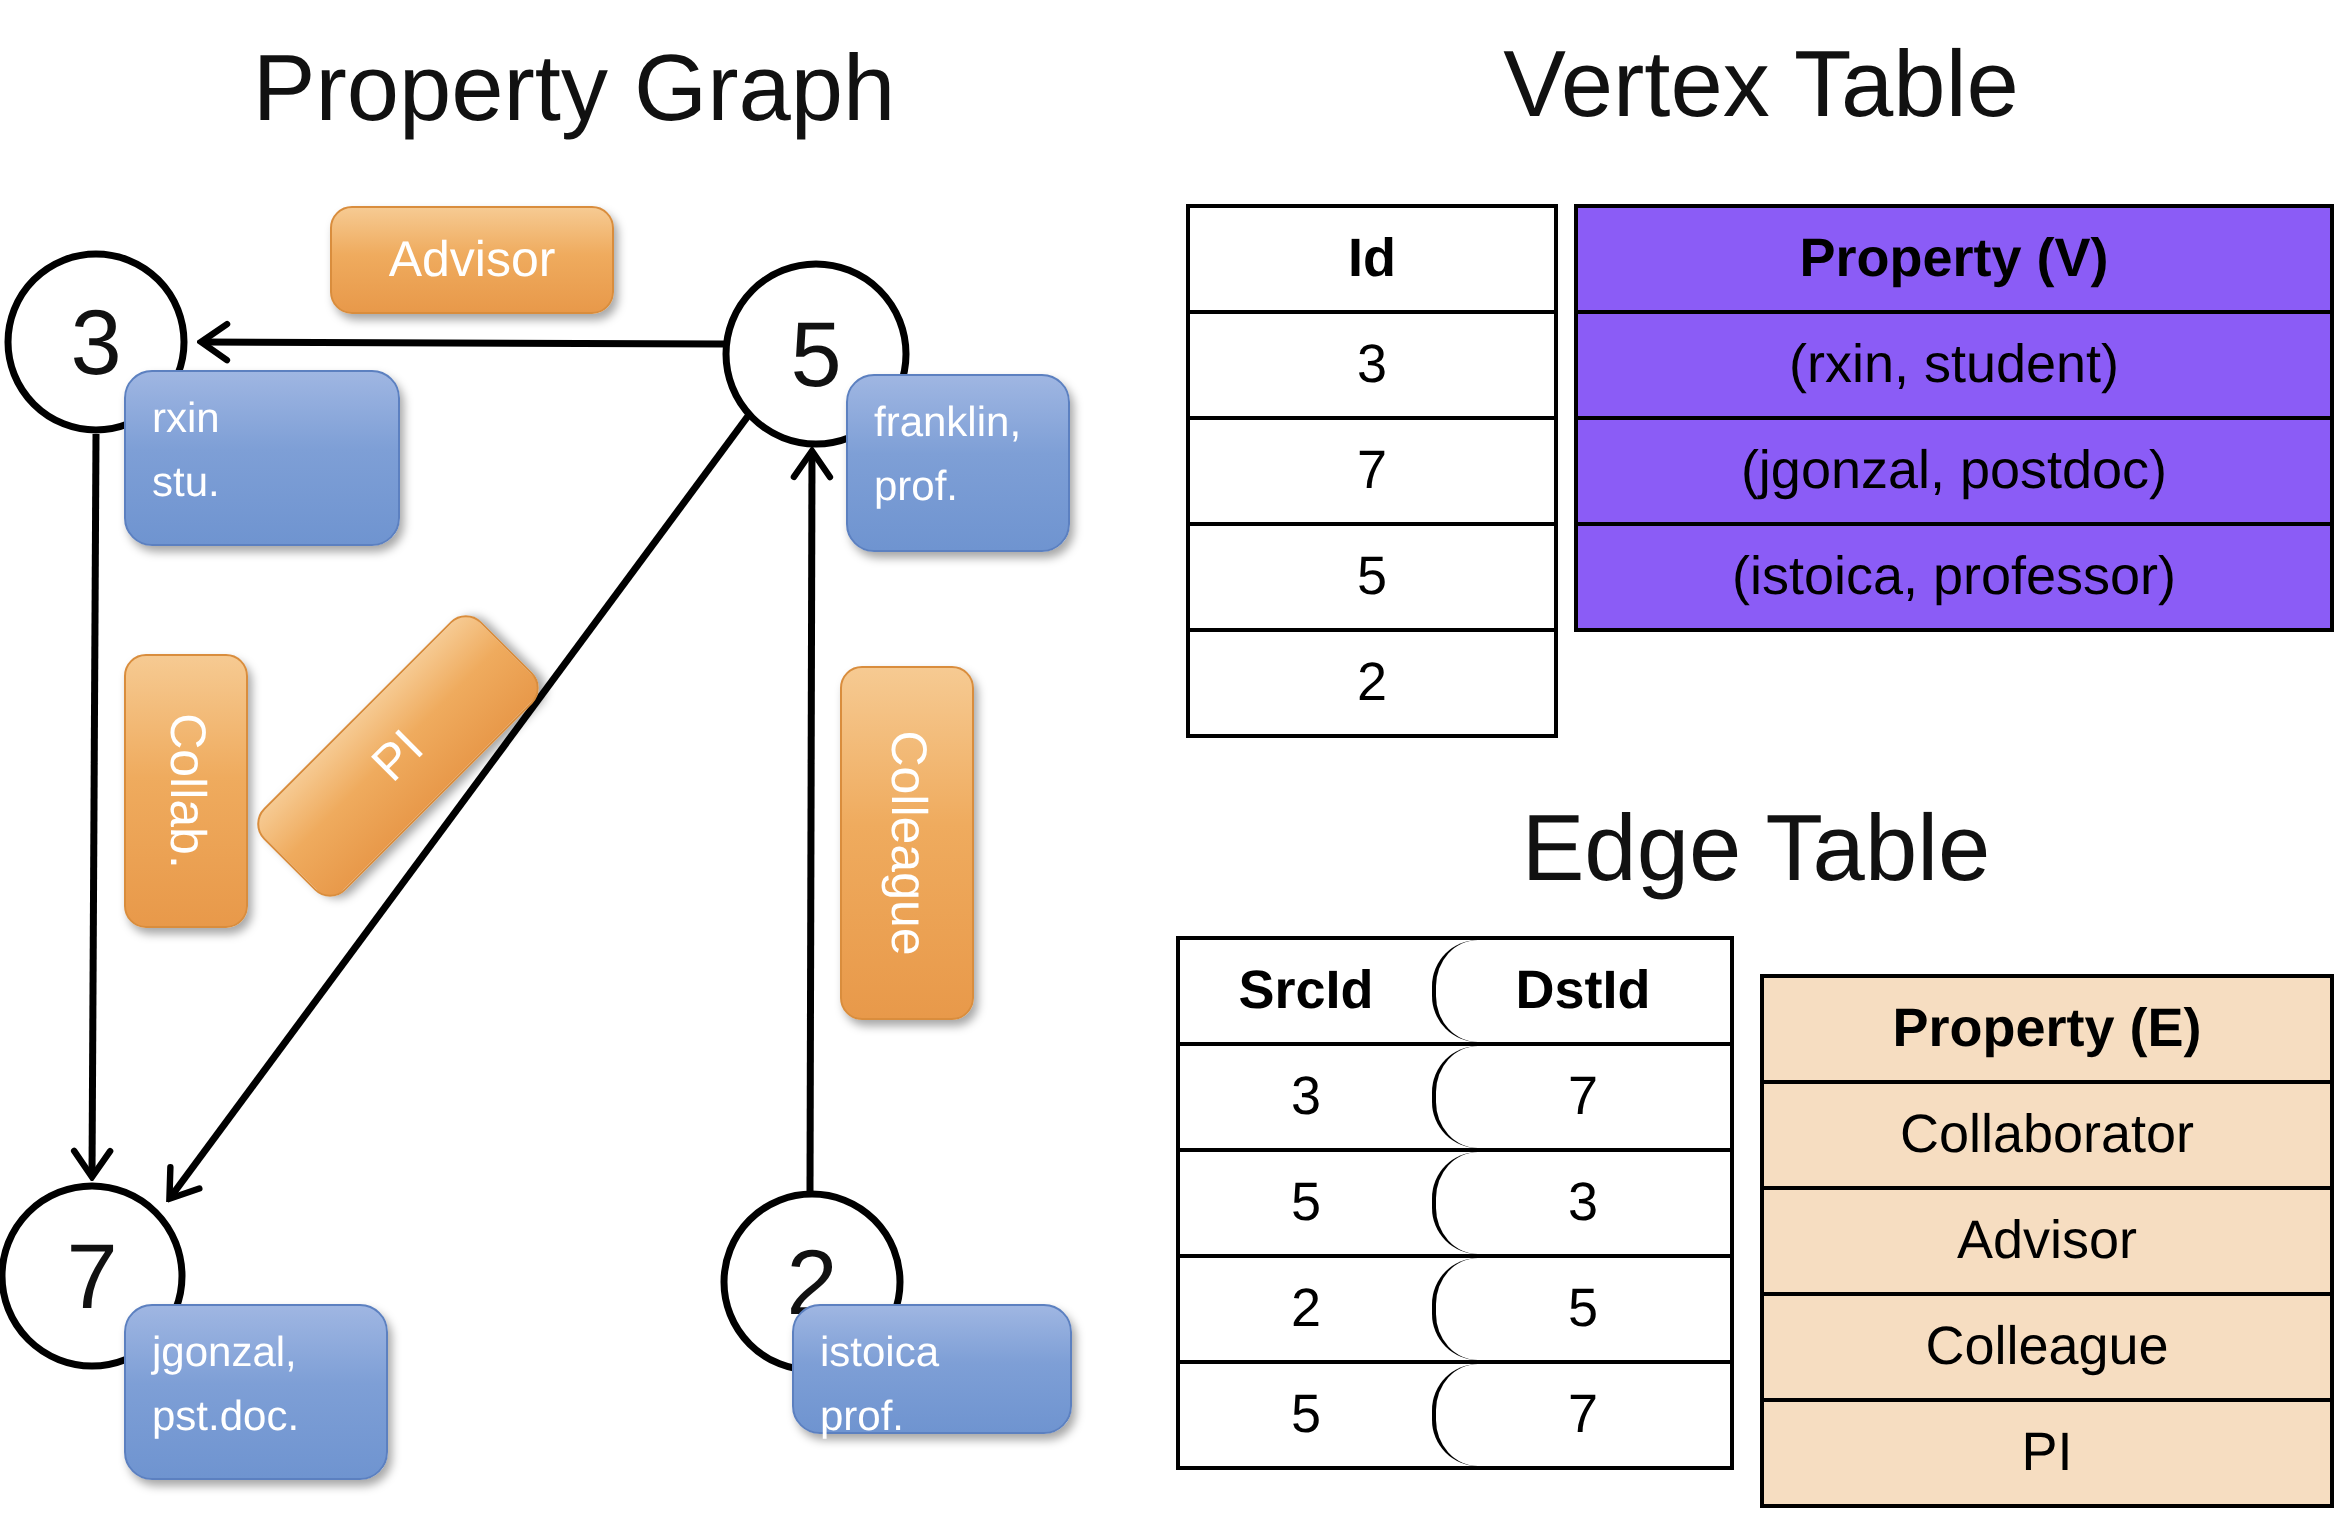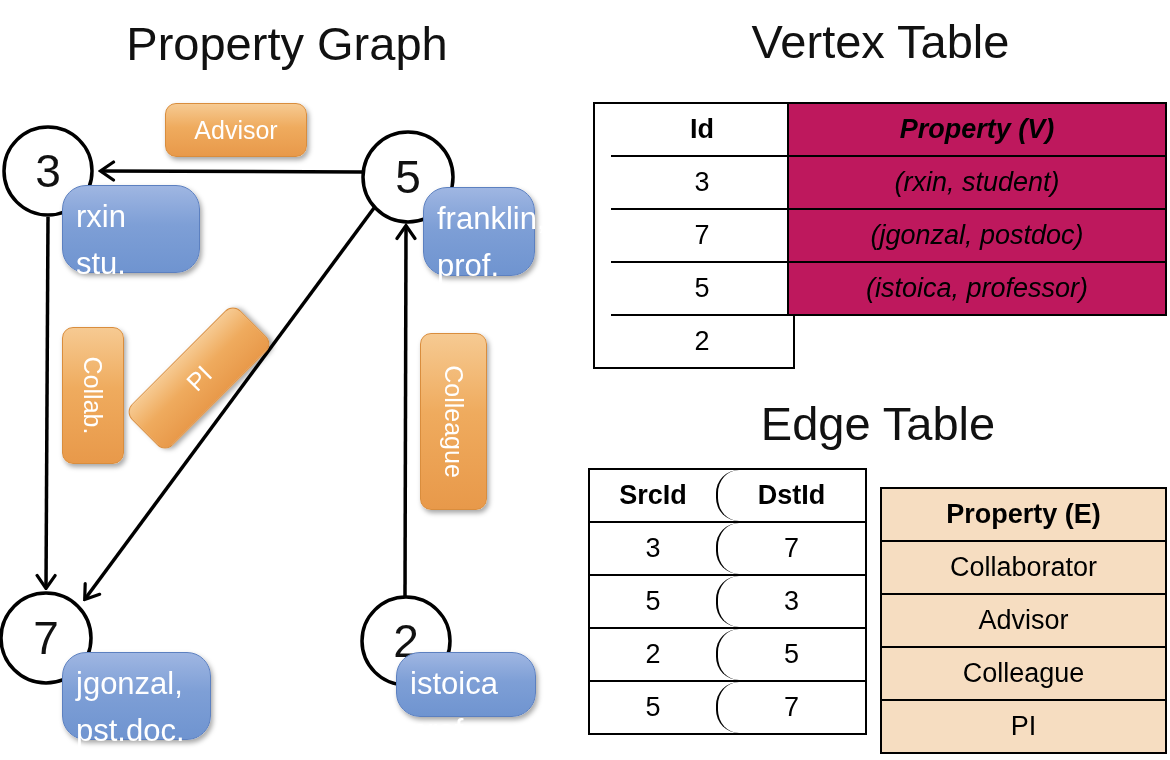--- a/index.html
+++ b/index.html
@@ -22,35 +22,35 @@
     position:absolute;border-radius:11px;color:#fff;
     background:linear-gradient(180deg,#f6ca92 0%,#efab5e 45%,#e8994a 100%);
     border:1px solid #d98d3d;
     box-shadow:2px 3px 5px rgba(0,0,0,0.35);
     display:flex;align-items:center;justify-content:center;
     font-size:25px;
   }
   .elabel .vtext{transform:rotate(90deg);white-space:nowrap;}
   
   .vlabel{
-    position:absolute;border-radius:24px;color:#fff;
+    position:absolute;border-radius:14px;color:#fff;
     background:linear-gradient(180deg,#9fb6e2 0%,#7e9fd6 45%,#6f94d0 100%);
     border:1px solid #5c80c0;
     box-shadow:2px 3px 5px rgba(0,0,0,0.35);
-    font-size:31px;line-height:1.5;
+    font-size:21px;line-height:1.5;
     padding:8px 0 0 13px;box-sizing:border-box;
   }
   .vlabel span{display:block;}
   
   .tbox{position:absolute;background:#fff;border:2.5px solid #000;}
   .trow{height:51px;display:flex;align-items:center;justify-content:center;
         font-size:27px;}
   .trow + .trow{border-top:2.5px solid #000;}
   .thead{font-weight:bold;}
-  .bluebg{background:#be185d;font-style:italic;}
+  .bluebg{background:#8b5cf6;}
   .tanbg{background:#f6ddc1;}
   .splitrow{display:flex;align-items:stretch;justify-content:flex-start;padding:0;}
   .splitrow .c1{width:126px;display:flex;align-items:center;justify-content:center;}
   .splitrow .c2{flex:1;border-left:2.5px solid #000;display:flex;align-items:center;justify-content:center;border-radius:23px;}
 </style>
 </head>
 <body>
 
 <div id="stage">
 
@@ -93,32 +93,32 @@
   </div>
 
   <div class="vlabel" style="left:62px;top:185px;width:138px;height:88px;">
     <span>rxin</span>
     <span>stu.</span>
   </div>
   <div class="vlabel" style="left:423px;top:187px;width:112px;height:89px;">
     <span>franklin,</span>
     <span>prof.</span>
   </div>
-  <div class="vlabel" style="left:62px;top:652px;width:149px;height:88px;">
+  <div class="vlabel" style="left:62px;top:652px;width:132px;height:88px;">
     <span>jgonzal,</span>
     <span>pst.doc.</span>
   </div>
   <div class="vlabel" style="left:396px;top:652px;width:140px;height:65px;">
     <span>istoica</span>
     <span>prof.</span>
   </div>
 
   <div class="abs title" style="left:593px;top:14px;width:575px;">Vertex Table</div>
 
-  <div class="tbox" style="left:593px;top:102px;width:182px;padding-left:16px;">
+  <div class="tbox" style="left:593px;top:102px;width:182px;">
     <div class="trow thead">Id</div>
     <div class="trow">3</div>
     <div class="trow">7</div>
     <div class="trow">5</div>
     <div class="trow">2</div>
   </div>
 
   <div class="tbox" style="left:787px;top:102px;width:376px;">
     <div class="trow thead bluebg">Property (V)</div>
     <div class="trow bluebg">(rxin, student)</div>

